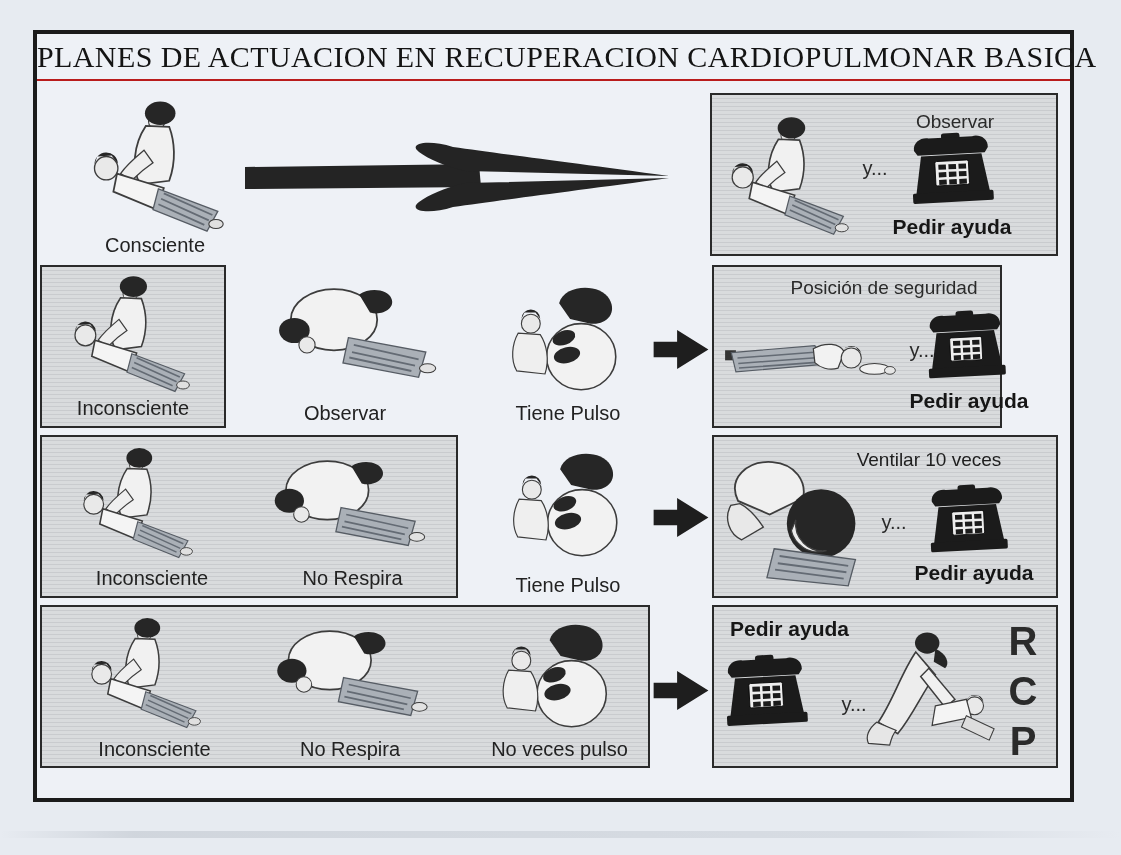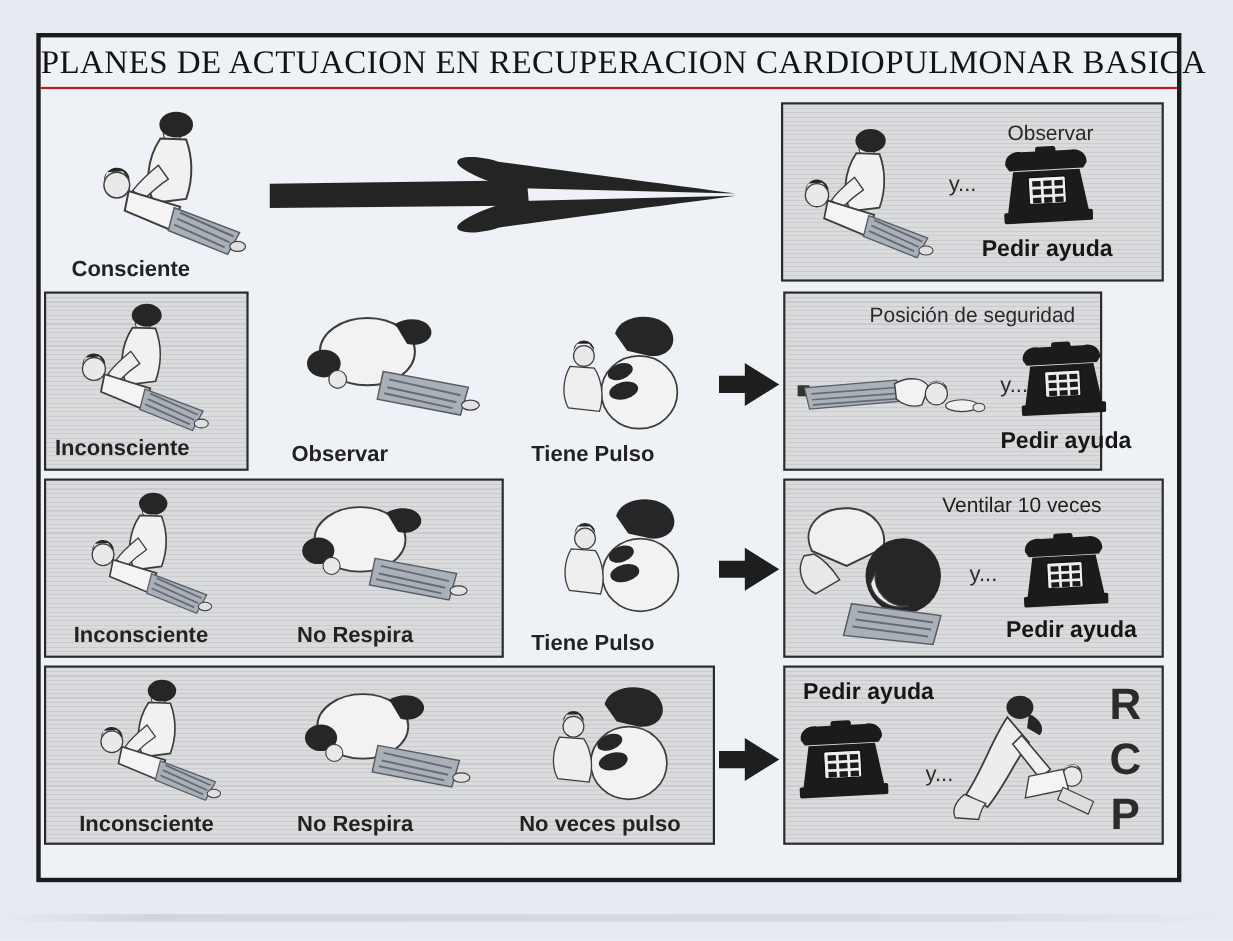--- a/index.html
+++ b/index.html
@@ -6,21 +6,21 @@
   body{width:1121px;height:855px;background:#e7ebf1;font-family:"Liberation Sans",sans-serif;color:#1d1d1d;}
   .page{position:relative;width:1121px;height:855px;overflow:hidden;background:#e7ebf1;}
   .frame{position:absolute;left:33px;top:30px;width:1041px;height:772px;box-sizing:border-box;
          border:4px solid #1b1b1b;background:#eef1f6;}
   .title{position:absolute;left:0;top:0;width:100%;height:47px;box-sizing:border-box;
          border-bottom:2px solid #b91c1c;text-align:center;line-height:46px;
          font-family:"Liberation Serif",serif;font-size:30px;letter-spacing:.4px;color:#141414;white-space:nowrap;}
   .abs{position:absolute;}
   .gray-box{position:absolute;box-sizing:border-box;border:2px solid #2a2a2a;
          background:repeating-linear-gradient(180deg,#d9dbdd 0px,#d9dbdd 3px,#c9cbce 3px,#c9cbce 4px);}
-  .label{font-weight:bold;font-size:20px;text-align:left;color:#222;white-space:nowrap;}
+  .label{font-weight:normal;font-size:20px;text-align:center;color:#222;white-space:nowrap;}
   .action-title{font-size:19px;text-align:center;color:#2a2a2a;white-space:nowrap;}
   .action-title-bold{font-size:19px;font-weight:normal;text-align:center;color:#1e1e1e;white-space:nowrap;}
   .connector{font-size:20px;text-align:center;color:#2a2a2a;}
   .help{font-size:21px;font-weight:bold;text-align:center;color:#161616;white-space:nowrap;}
   .help-left{font-size:21px;font-weight:bold;text-align:left;color:#161616;white-space:nowrap;}
   .rcp-letter{font-size:40px;font-weight:bold;text-align:center;color:#2b2b2b;line-height:1;}
   svg{display:block;}
   .scan-streak{position:absolute;left:0;top:831px;width:1121px;height:7px;
       background:linear-gradient(90deg,rgba(160,168,178,0),rgba(160,168,178,.32) 12%,rgba(160,168,178,.22) 80%,rgba(160,168,178,0));}
 </style>

